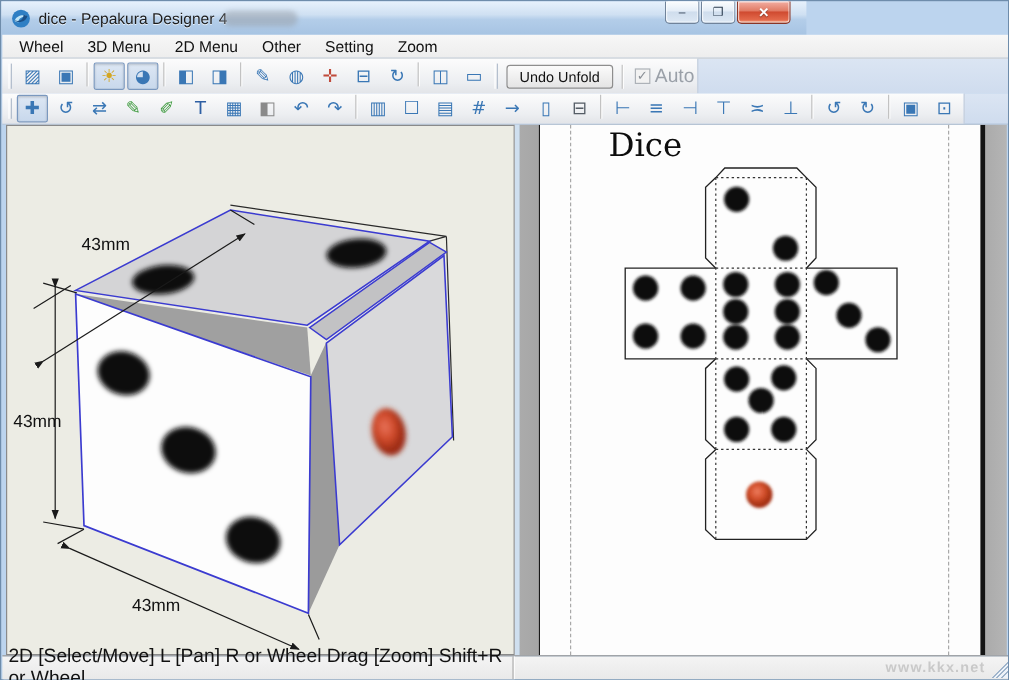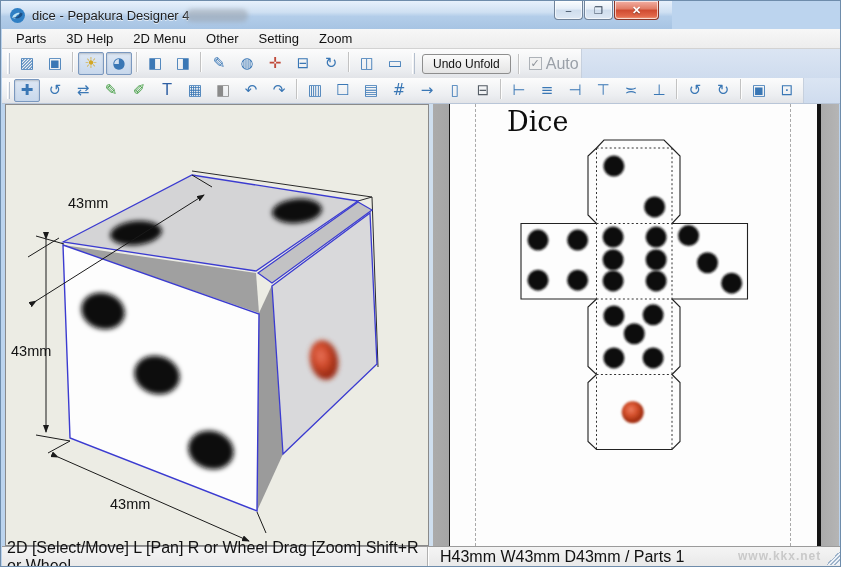--- a/index.html
+++ b/index.html
@@ -136,22 +136,22 @@
     <span class="title-text">dice - Pepakura Designer 4</span>
     <div class="censor"></div>
     <div class="winbtns">
       <div class="winbtn min">–</div>
       <div class="winbtn max">❐</div>
       <div class="winbtn close">✕</div>
     </div>
   </div>
 
   <div class="menubar">
-      <div class="mitem">Parts</div>
-      <div class="mitem">3D Help</div>
+      <div class="mitem">Wheel</div>
+      <div class="mitem">3D Menu</div>
       <div class="mitem">2D Menu</div>
       <div class="mitem">Other</div>
       <div class="mitem">Setting</div>
       <div class="mitem">Zoom</div>
     </div>
 
   <div class="toolbar toolbar-row1">
     <div class="chunk">
       <div class="handle"></div>
       <div style="display:flex">
@@ -415,18 +415,17 @@
             <circle cx="180.865" cy="253.89" r="10.5" fill="#101010" filter="url(#pipblur)"></circle>
             <circle cx="220.125" cy="253.89" r="10.5" fill="#101010" filter="url(#pipblur)"></circle>
             <circle cx="199.74" cy="308.25" r="11" fill="url(#redpip)" filter="url(#pipblur)"></circle>
           </g>
       </svg>
     </div>
   </div>
 
   <div class="statusbar">
     <div class="ssec ssec1">2D [Select/Move] L [Pan] R or Wheel Drag [Zoom] Shift+R or Wheel</div>
-    <div class="ssec ssec2">H43mm W43mm D43mm / Parts 1</div>
     <div class="grip"></div>
   </div>
 
   <div class="wm-url">www.kkx.net</div>
 </div>
 
 </body></html>

